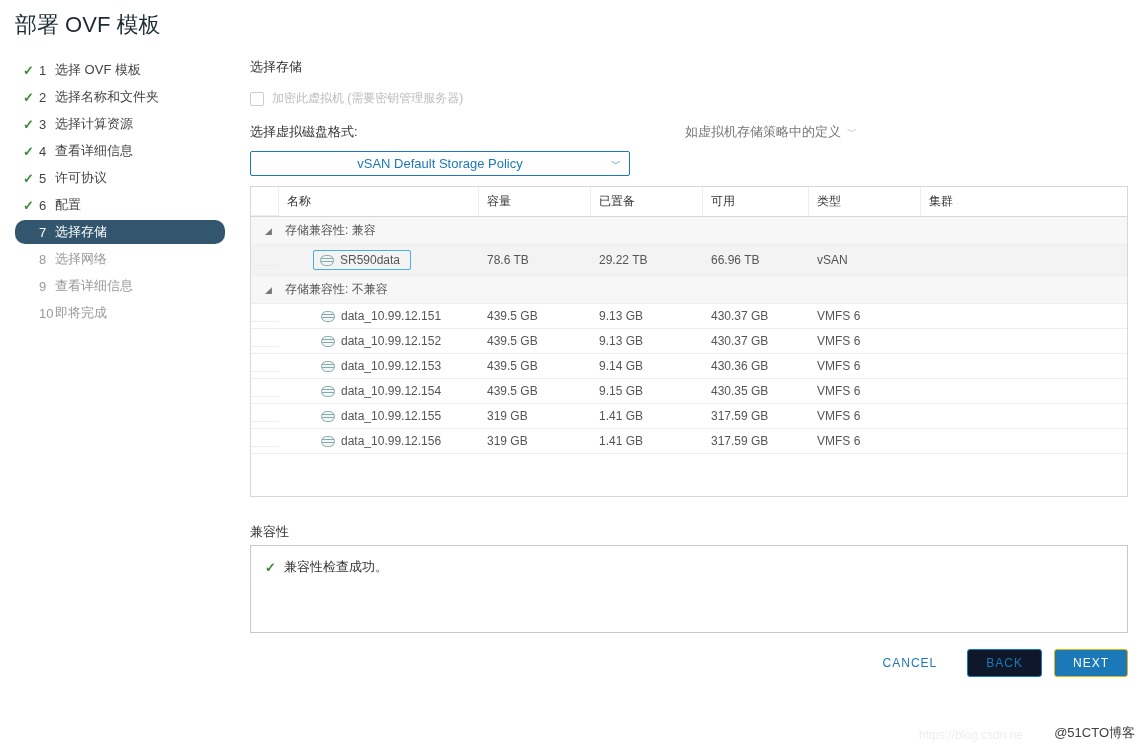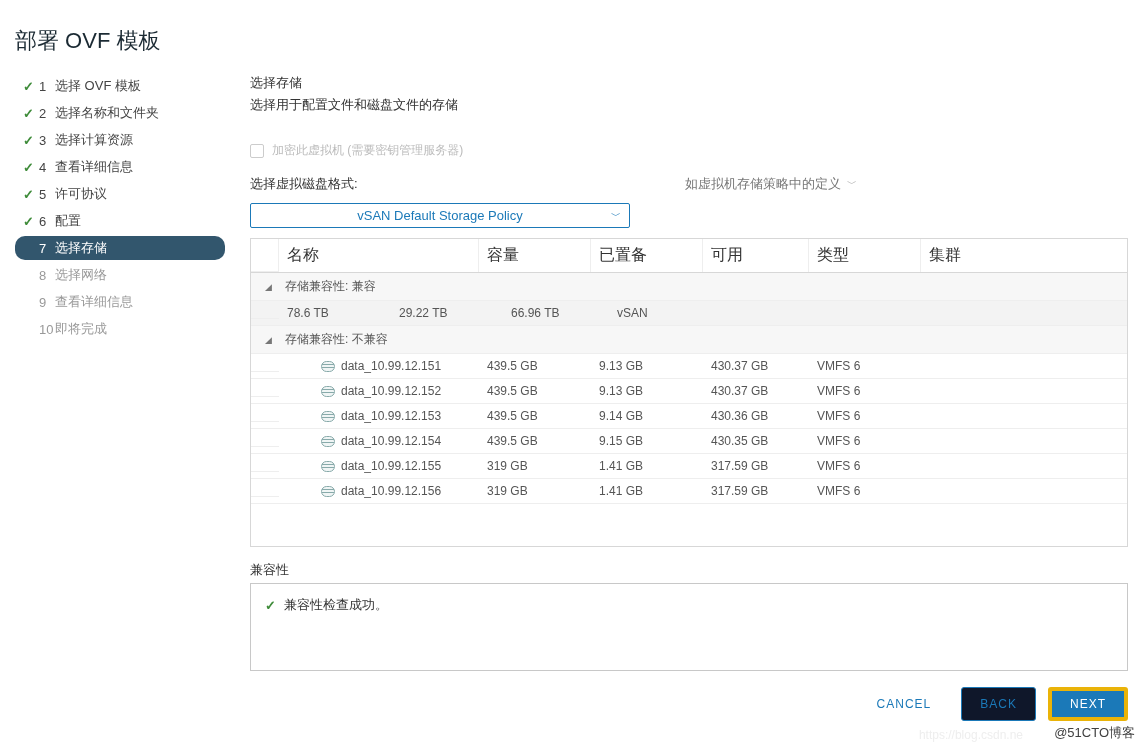--- a/index.html
+++ b/index.html
@@ -1,17 +1,17 @@
 <!DOCTYPE html>
 <html><head>
 <meta charset="utf-8">
 <style>
 * { box-sizing: border-box; margin: 0; padding: 0; }
 body { font-family: -apple-system, BlinkMacSystemFont, "Segoe UI", Arial, sans-serif; font-size: 12px; color: #333; background: #fff; }
-.container { width: 1143px; height: 748px; display: flex; flex-direction: column; padding: 16px 15px; }
+.container { width: 1143px; height: 748px; display: flex; flex-direction: column; padding: 0 15px; }
 .title { font-size: 22px; font-weight: 300; color: #1b2a33; padding: 10px 0 18px 0; }
 .body-row { display: flex; flex: 1; gap: 25px; }
 .sidebar { width: 210px; flex-shrink: 0; }
 .step { display: flex; align-items: center; padding: 3px 8px; font-size: 13px; color: #333; border-radius: 10px; margin-bottom: 3px; }
 .step.done { color: #444; }
 .step.current { background: #32566d; color: #fff; }
 .step.pending { color: #999; }
 .step .chk { width: 16px; color: #3f8c3a; font-weight: bold; }
 .step.current .chk, .step.pending .chk { visibility: hidden; }
 .step .num { width: 12px; margin-right: 4px; }
@@ -22,21 +22,21 @@
 .encrypt-row .cb { width: 14px; height: 14px; border: 1px solid #ccc; border-radius: 2px; margin-right: 8px; }
 .form-row { display: flex; align-items: flex-end; margin-bottom: 10px; font-size: 13px; }
 .form-label { width: 435px; }
 .form-ctrl { flex: 1; }
 .ro-select { color: #777; display: inline-flex; align-items: center; gap: 6px; }
 .ro-select .caret { font-size: 10px; color: #aaa; }
 .select { width: 380px; border: 1px solid #1b79b8; border-radius: 2px; padding: 4px 10px; color: #1b79b8; display: flex; align-items: center; justify-content: center; position: relative; background:#fff; }
 .select .sel-caret { position: absolute; right: 8px; font-size: 10px; }
 .table { border: 1px solid #d7d7d7; width:100%; }
 .thead { display: flex; background: #fff; border-bottom: 1px solid #d7d7d7; }
-.th { padding: 6px 8px; font-size: 16px; color: #333; border-right: 1px solid #eee; }
+.th { padding: 6px 8px; font-size: 12px; color: #333; border-right: 1px solid #eee; }
 .th:last-child { border-right: none; }
 .col-expander { width: 28px; flex-shrink: 0; border-bottom: 1px solid #eee;}
 .col-name { width: 200px; flex-shrink: 0; }
 .col-cap { width: 112px; flex-shrink: 0; }
 .col-prov { width: 112px; flex-shrink: 0; }
 .col-free { width: 106px; flex-shrink: 0; }
 .col-type { width: 112px; flex-shrink: 0; }
 .col-cluster { flex: 1; }
 .grp-row { display: flex; align-items: center; padding: 5px 8px; background: #f7f7f7; border-bottom: 1px solid #eee; color: #555; font-size:12px; }
 .grp-row .tri { width: 12px; color: #777; font-size: 9px; margin-left: 6px; margin-right: 8px; }
@@ -44,29 +44,29 @@
 .data-row.selected { }
 .td { padding: 5px 8px; }
 .td.name-cell { display: flex; align-items: center; gap: 6px; }
 .td.name-cell.indent { padding-left: 42px; }
 .td.name-cell.indent-sel { padding-left: 30px; }
 .sel-box { border: 1px solid #49afd9; border-radius: 2px; display: flex; align-items: center; gap: 6px; padding: 2px 10px 2px 6px; margin-left:4px; }
 .ds-icon { width: 14px; height: 11px; border: 1px solid #8aa; border-radius: 6px; position: relative; background: #f0f5f5; }
 .ds-icon::before { content:""; position:absolute; top:2px; left:0; right:0; height:1px; background:#8aa;}
 .ds-icon::after { content:""; position:absolute; top:5px; left:0; right:0; height:1px; background:#8aa;}
 .table-pad { height: 42px; }
-.compat-label { font-size: 13px; margin-top: 14px; margin-bottom: 4px; }
+.compat-label { font-size: 13px; margin-top: 26px; margin-bottom: 4px; }
 .compat-box { border: 1px solid #c8c8c8; padding: 12px 14px; height: 88px; }
 .compat-line { display: flex; align-items: center; gap: 8px; font-size: 13px; }
 .check-green { color: #3f8c3a; font-weight: bold; }
 .footer { display: flex; justify-content: flex-end; gap: 12px; padding: 16px 0 10px 0; }
 .btn { padding: 6px 18px; font-size: 12px; letter-spacing: 1px; border-radius: 3px; cursor: pointer; }
 .btn-cancel { color: #1b79b8; background: none; border: none; }
 .btn-back { color: #1b79b8; background: #0f172a; border: 1px solid #1b79b8; }
-.btn-next { color: #fff; background: #1b79b8; border: 4px solid #eab308; }
+.btn-next { color: #fff; background: #1b79b8; border: 1px solid #eab308; }
 .watermark { position: fixed; right: 8px; bottom: 6px; color: #404040; font-size: 13px; pointer-events:none;}
 .watermark2 { position: fixed; right: 120px; bottom: 6px; color: #eee; font-size: 12px; pointer-events:none;}
 </style>
 </head>
 <body>
 
 <div class="container">
   <div class="title">部署 OVF 模板</div>
   <div class="body-row">
     <div class="sidebar" id="steps">
@@ -116,21 +116,20 @@
           <span>查看详细信息</span>
         </div>
         <div class="step pending">
           <span class="chk">✓</span>
           <span class="num">10</span>
           <span>即将完成</span>
         </div>
       </div>
     <div class="main">
       <div class="sect-title">选择存储</div>
-      <div class="sect-sub">选择用于配置文件和磁盘文件的存储</div>
 
       <div class="encrypt-row">
         <span class="cb"></span>
         <span>加密此虚拟机 (需要密钥管理服务器)</span>
       </div>
 
       <div class="form-row">
         <div class="form-label">选择虚拟磁盘格式:</div>
         <div class="form-ctrl">
           <span class="ro-select">
@@ -159,20 +158,26 @@
           <div class="th col-type">类型</div>
           <div class="th col-cluster">集群</div>
         </div>
         <div id="tbody">
             <div class="grp-row">
               <span class="tri">◢</span>
               <span>存储兼容性: 兼容</span>
             </div>
             <div class="data-row selected" style="background: rgb(243, 243, 243);">
               <div class="td col-expander"></div>
+              <div class="td col-name name-cell indent-sel">
+                <span class="sel-box">
+                  <span class="ds-icon"></span>
+                  <span>SR590data</span>
+                </span>
+              </div>
               <div class="td col-cap">78.6 TB</div>
               <div class="td col-prov">29.22 TB</div>
               <div class="td col-free">66.96 TB</div>
               <div class="td col-type">vSAN</div>
               <div class="td col-cluster"></div>
             </div>
             <div class="grp-row">
               <span class="tri">◢</span>
               <span>存储兼容性: 不兼容</span>
             </div>

